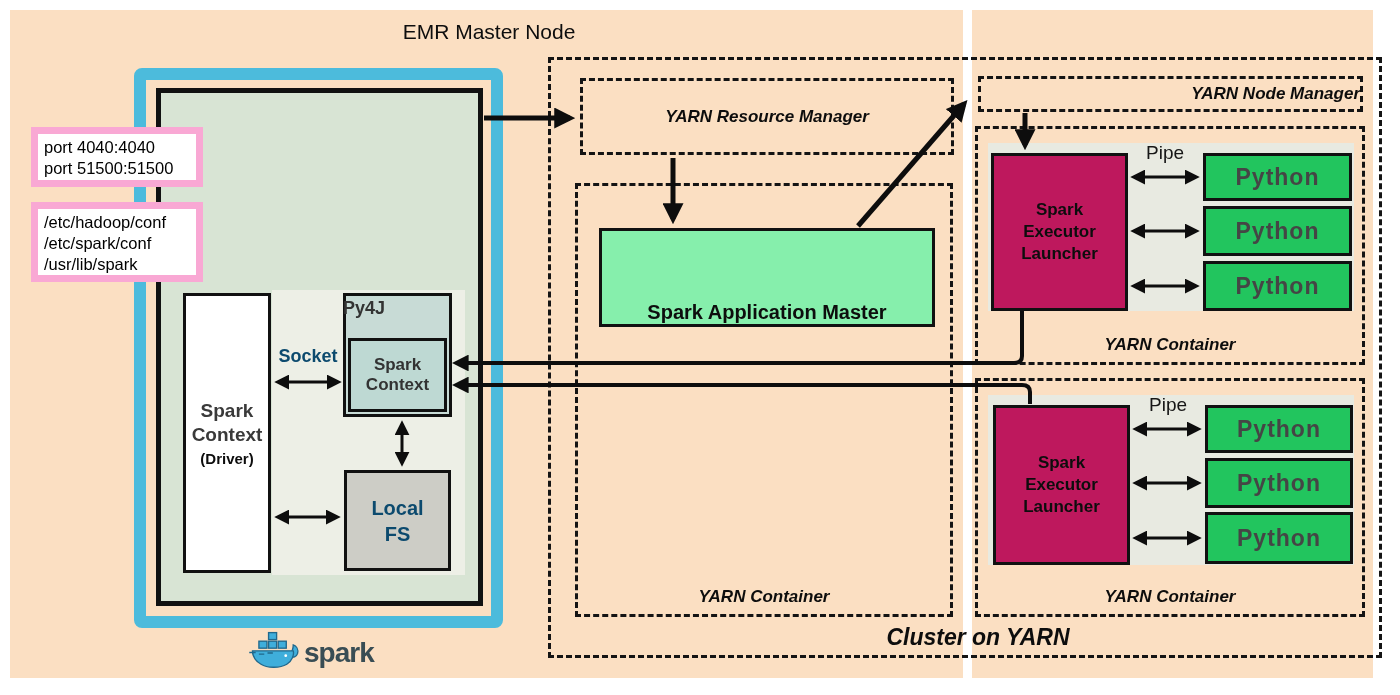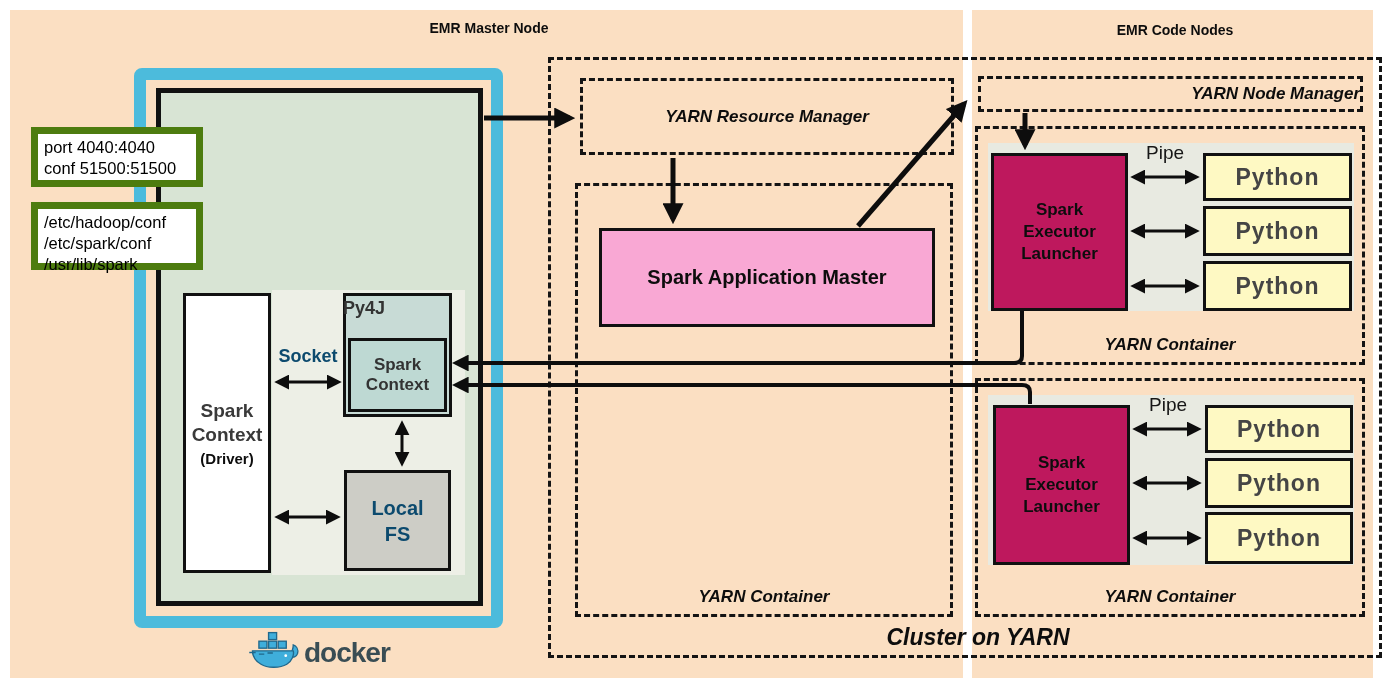--- a/index.html
+++ b/index.html
@@ -7,48 +7,48 @@
   #canvas{
     position:relative;width:1400px;height:695px;background:#ffffff;
     font-family:"Liberation Sans",sans-serif;overflow:hidden;
   }
   .abs{position:absolute;}
   
   .panel{background:#FBDFC2;}
   #panel-left{left:10px;top:10px;width:953px;height:668px;}
   #panel-right{left:972px;top:10px;width:401px;height:668px;}
   
-  .big-title{font-weight:bold;font-size:14px;color:#0d0d0d;text-align:center;}
+  .big-title{font-weight:normal;font-size:21px;color:#0d0d0d;text-align:center;}
   #title-master{left:289px;top:20px;width:400px;}
   #title-code{left:1025px;top:22px;width:300px;}
   
   .dashed{border:3px dashed #141414;}
   #cluster-box{left:548px;top:57px;width:834px;height:601px;}
   #cluster-label{left:858px;top:624px;width:240px;text-align:center;
     font-style:italic;font-weight:bold;font-size:23px;color:#0d0d0d;}
   #rm-box{left:580px;top:78px;width:374px;height:77px;display:flex;align-items:center;justify-content:center;}
   .yarn-label{font-style:italic;font-weight:bold;font-size:17px;color:#0d0d0d;text-align:center;}
   #mid-container{left:575px;top:183px;width:378px;height:434px;}
   .container-label{position:absolute;bottom:7px;left:0;width:100%;}
-  #sam-box{left:599px;top:228px;width:336px;height:99px;background:#f9a8d4;border:3px solid #111;
-    display:flex;align-items:center;justify-content:center;font-weight:bold;font-size:20px;color:#0d0d0d;}
+  #sam-box{left:599px;top:228px;width:336px;height:99px;background:#86efac;border:3px solid #111;
+    display:flex;align-items:flex-end;justify-content:center;font-weight:bold;font-size:20px;color:#0d0d0d;}
   #ynm-box{left:978px;top:76px;width:385px;height:36px;display:flex;align-items:center;justify-content:flex-end;}
   #container1{left:975px;top:126px;width:390px;height:239px;}
   #container2{left:975px;top:378px;width:390px;height:239px;}
   .exec-panel{background:#E8EAE1;}
   #exec-panel-1{left:988px;top:143px;width:366px;height:168px;}
   #exec-panel-2{left:988px;top:395px;width:366px;height:170px;}
   .sel-box{background:#be185d;border:3px solid #111;display:flex;align-items:center;justify-content:center;
     text-align:center;font-weight:bold;font-size:17px;color:#0d0d0d;line-height:1.3;padding:0 18px;}
   #sel1{left:991px;top:153px;width:137px;height:158px;}
   #sel2{left:993px;top:405px;width:137px;height:160px;}
   .pipe-label{font-weight:normal;font-size:19px;color:#161616;width:60px;text-align:center;}
   #pipe1{left:1135px;top:142px;}
   #pipe2{left:1138px;top:394px;}
-  .py-box{background:#fef9c3;border:3px solid #111;display:flex;align-items:center;justify-content:center;
+  .py-box{background:#22c55e;border:3px solid #111;display:flex;align-items:center;justify-content:center;
     font-weight:bold;font-size:23px;color:#454545;letter-spacing:1px;}
   #py1{left:1203px;top:153px;width:149px;height:48px;}
   #py2{left:1203px;top:206px;width:149px;height:50px;}
   #py3{left:1203px;top:261px;width:149px;height:50px;}
   #py4{left:1205px;top:405px;width:148px;height:48px;}
   #py5{left:1205px;top:458px;width:148px;height:50px;}
   #py6{left:1205px;top:512px;width:148px;height:52px;}
   
   #docker-box{left:134px;top:68px;width:369px;height:560px;border:12px solid #4CBBDC;border-radius:8px;}
   #submit-box{left:156px;top:88px;width:327px;height:518px;border:5px solid #111;background:#D8E4D4;}
@@ -61,40 +61,39 @@
   #socket-label{left:272px;top:346px;width:72px;text-align:center;font-weight:bold;font-size:18px;color:#0c4a6e;}
   #py4j-box{left:343px;top:293px;width:109px;height:124px;background:#C8DBD6;border:3px solid #111;}
   #py4j-label{left:343px;top:298px;width:109px;text-align:left;font-weight:bold;font-size:18px;color:#333;}
   #sc-inner{left:348px;top:338px;width:99px;height:74px;background:#BED9D3;border:3px solid #111;
     display:flex;align-items:center;justify-content:center;text-align:center;
     font-weight:bold;font-size:17px;color:#333;line-height:1.2;}
   #localfs-box{left:344px;top:470px;width:107px;height:101px;background:#CDCDC6;border:3px solid #111;
     display:flex;align-items:center;justify-content:center;text-align:center;
     font-weight:bold;font-size:20px;color:#0c4a6e;line-height:1.3;padding:0 22px;}
   
-  .callout{background:#ffffff;border:7px solid #4d7c0f;color:#000;
+  .callout{background:#ffffff;border:7px solid #f9a8d4;color:#000;
     font-size:16.5px;line-height:1.28;padding:3px 0 3px 6px;}
   #callout-ports{left:31px;top:127px;width:172px;height:60px;}
-  #callout-paths{left:31px;top:202px;width:172px;height:68px;}
+  #callout-paths{left:31px;top:202px;width:172px;height:80px;}
   
   #docker-logo{left:248px;top:629px;width:170px;height:48px;display:flex;align-items:center;}
   #docker-wordmark{font-weight:bold;font-size:28px;color:#394D54;letter-spacing:-1px;margin-left:2px;}
   
   #arrows{position:absolute;left:0;top:0;width:1400px;height:695px;pointer-events:none;z-index:60;}
 </style>
 </head>
 <body>
 
 <div id="canvas">
 
   <div class="abs panel" id="panel-left"></div>
   <div class="abs panel" id="panel-right"></div>
 
   <div class="abs big-title" id="title-master">EMR Master Node</div>
-  <div class="abs big-title" id="title-code">EMR Code Nodes</div>
 
   <div class="abs dashed" id="cluster-box"></div>
   <div class="abs" id="cluster-label">Cluster on YARN</div>
 
   <div class="abs dashed" id="rm-box">
     <span class="yarn-label">YARN Resource Manager</span>
   </div>
 
   <div class="abs dashed" id="mid-container">
     <span class="yarn-label container-label">YARN Container</span>
@@ -156,42 +155,42 @@
   <div class="abs" id="py4j-label">Py4J</div>
   <div class="abs" id="sc-inner">
     <span>Spark Context</span>
   </div>
   <div class="abs" id="localfs-box">
     <span>Local FS</span>
   </div>
 
   <div class="abs callout" id="callout-ports">
     <div>port 4040:4040</div>
-    <div>conf 51500:51500</div>
+    <div>port 51500:51500</div>
   </div>
   <div class="abs callout" id="callout-paths">
     <div>/etc/hadoop/conf</div>
     <div>/etc/spark/conf</div>
     <div>/usr/lib/spark</div>
   </div>
 
   <div class="abs" id="docker-logo">
     <svg width="54" height="44" viewBox="0 0 100 82">
       <g fill="#3FAEDB" stroke="#20688C" stroke-width="2.5">
         <rect x="38" y="3" width="15" height="13"></rect>
         <rect x="20" y="19" width="15" height="13"></rect>
         <rect x="38" y="19" width="15" height="13"></rect>
         <rect x="56" y="19" width="15" height="13"></rect>
       </g>
       <path fill="#3FAEDB" stroke="#20688C" stroke-width="2.5" d="M78 42 C82 38 84 32 84 26 C90 28 94 34 92 42 C90 48 84 50 78 48 Z"></path>
       <path fill="#3FAEDB" stroke="#20688C" stroke-width="2.5" d="M8 37 L84 37 C86 44 82 56 72 62 C60 69 36 70 24 62 C14 56 8 48 8 37 Z"></path>
       <circle cx="70" cy="46" r="2.6" fill="#ffffff"></circle>
       <path stroke="#20688C" stroke-width="2.5" fill="none" d="M2 40 L14 40 M20 43 L30 43 M36 41 L46 41"></path>
     </svg>
-    <span id="docker-wordmark">docker</span>
+    <span id="docker-wordmark">spark</span>
   </div>
 
   <svg id="arrows">
     <defs>
       <marker id="ah-big" viewBox="0 0 10 10" markerWidth="4.2" markerHeight="4.2" refX="7.5" refY="5" orient="auto-start-reverse">
         <path d="M0 0 L10 5 L0 10 Z" fill="#0d0d0d"></path>
       </marker>
       <marker id="ah-sm" viewBox="0 0 10 10" markerWidth="5" markerHeight="5" refX="7.5" refY="5" orient="auto-start-reverse">
         <path d="M0 0 L10 5 L0 10 Z" fill="#0d0d0d"></path>
       </marker>

